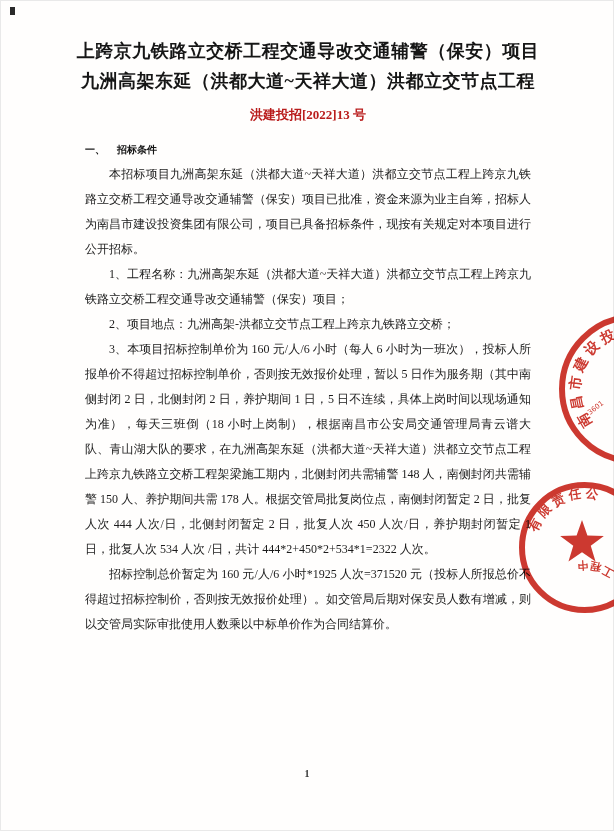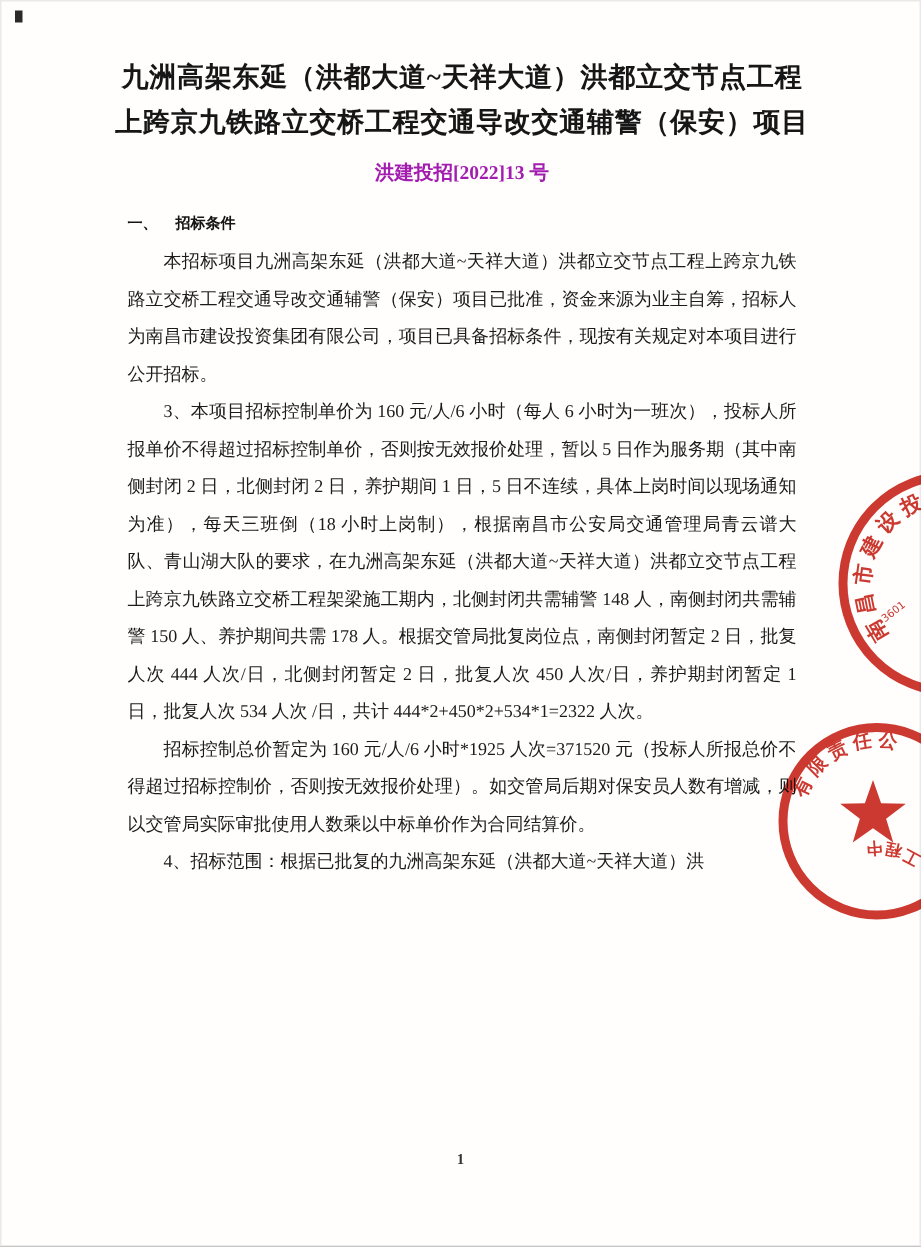--- a/index.html
+++ b/index.html
@@ -20,21 +20,21 @@
   .content {
     position:absolute; left:85px; top:36px; width:446px;
   }
   .title-block { margin:0 -28px; text-align:center; }
   .title-line {
     font-size:18px; font-weight:bold; line-height:30px;
     letter-spacing:0.5px; color:#161616;
   }
   .doc-number {
     text-align:center; font-weight:bold;
-    font-size:13px; line-height:20px; margin-top:9px; color:#a21caf;
+    font-size:13px; line-height:20px; margin-top:9px; color:#b91c1c;
   }
   .sec-heading {
     font-weight:bold; font-size:10px; line-height:25px;
     margin-top:12px; color:#151515;
   }
   .sec-heading .marker { margin-right:12px; }
   .body-par {
     margin:0; font-size:12px; line-height:25px;
     text-align:justify; text-indent:2em; color:#1b1b1b;
   }
@@ -54,34 +54,35 @@
 </head>
 <body>
 
 <div class="page">
 
   <div class="scan-speck"></div>
 
   <div class="content">
 
     <div class="title-block">
+      <div class="title-line">上跨京九铁路立交桥工程交通导改交通辅警（保安）项目</div>
       <div class="title-line">九洲高架东延（洪都大道~天祥大道）洪都立交节点工程</div>
-      <div class="title-line">上跨京九铁路立交桥工程交通导改交通辅警（保安）项目</div>
     </div>
 
     <div class="doc-number">洪建投招[2022]13 号</div>
 
     <div class="sec-heading"><span class="marker">一、</span><span>招标条件</span></div>
 
     <p class="body-par">本招标项目九洲高架东延（洪都大道~天祥大道）洪都立交节点工程上跨京九铁路立交桥工程交通导改交通辅警（保安）项目已批准，资金来源为业主自筹，招标人为南昌市建设投资集团有限公司，项目已具备招标条件，现按有关规定对本项目进行公开招标。</p>
 
 
+    <p class="body-par">1、工程名称：九洲高架东延（洪都大道~天祥大道）洪都立交节点工程上跨京九铁路立交桥工程交通导改交通辅警（保安）项目；</p>
+    <p class="body-par">2、项目地点：九洲高架-洪都立交节点工程上跨京九铁路立交桥；</p>
     <p class="body-par">3、本项目招标控制单价为 160 元/人/6 小时（每人 6 小时为一班次），投标人所报单价不得超过招标控制单价，否则按无效报价处理，暂以 5 日作为服务期（其中南侧封闭 2 日，北侧封闭 2 日，养护期间 1 日，5 日不连续，具体上岗时间以现场通知为准），每天三班倒（18 小时上岗制），根据南昌市公安局交通管理局青云谱大队、青山湖大队的要求，在九洲高架东延（洪都大道~天祥大道）洪都立交节点工程上跨京九铁路立交桥工程架梁施工期内，北侧封闭共需辅警 148 人，南侧封闭共需辅警 150 人、养护期间共需 178 人。根据交管局批复岗位点，南侧封闭暂定 2 日，批复人次 444 人次/日，北侧封闭暂定 2 日，批复人次 450 人次/日，养护期封闭暂定 1 日，批复人次 534 人次 /日，共计 444*2+450*2+534*1=2322 人次。</p>
     <p class="body-par">招标控制总价暂定为 160 元/人/6 小时*1925 人次=371520 元（投标人所报总价不得超过招标控制价，否则按无效报价处理）。如交管局后期对保安员人数有增减，则以交管局实际审批使用人数乘以中标单价作为合同结算价。</p>
-    <p class="body-par">4、招标范围：根据已批复的九洲高架东延（洪都大道~天祥大道）洪</p>
 
   </div>
 
   <svg class="seal seal-top" width="156" height="156" viewBox="0 0 156 156">
     <defs>
       <path id="arc-top-seal" d="M 36.6 112.7 A 54 54 0 1 1 119.4 112.7" fill="none"></path>
     </defs>
     <circle cx="78" cy="78" r="72" fill="none" stroke="#c8281e" stroke-width="6"></circle>
     <text font-size="14" font-weight="bold" fill="#c8281e" letter-spacing="4" font-family="Liberation Serif, DejaVu Serif, serif">
       <textPath href="#arc-top-seal">南昌市建设投</textPath>

